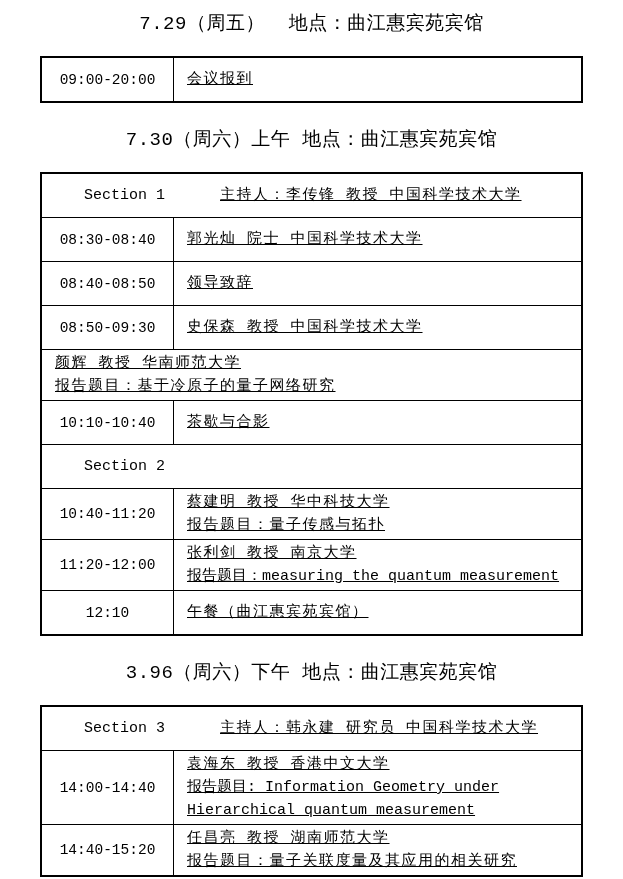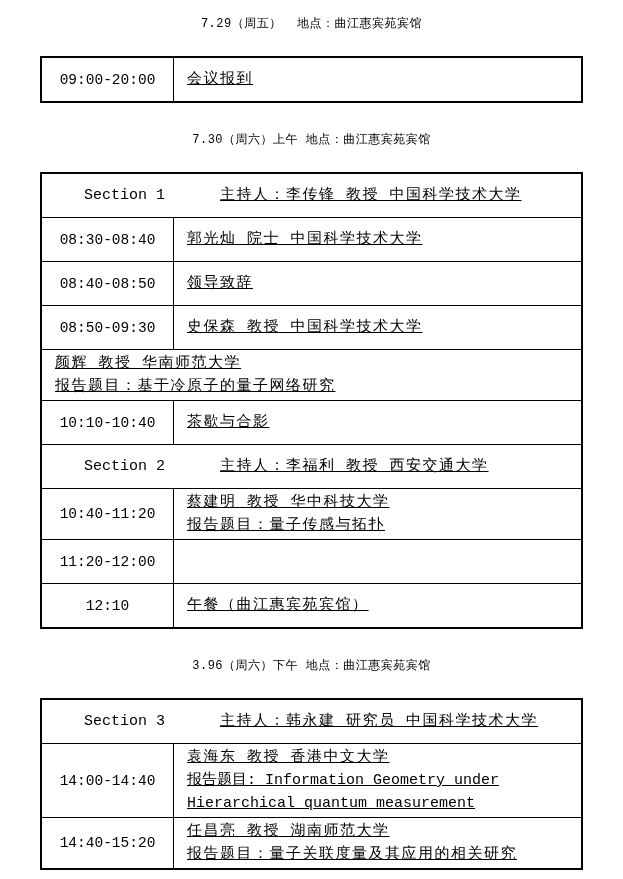--- a/index.html
+++ b/index.html
@@ -14,21 +14,21 @@
     color: #000000;
     font-family: "Liberation Mono", "DejaVu Sans Mono", monospace;
   }
   .page {
     padding-top: 12px;
     box-sizing: border-box;
     width: 623px;
   }
   .schedule-heading {
     text-align: center;
-    font-size: 12px;
+    font-size: 19px;
     line-height: 20px;
     margin: 27px 0 22px 0;
     white-space: pre;
     letter-spacing: 0.5px;
   }
   .section-block:first-child .schedule-heading {
     margin-top: 2px;
   }
   .sched-table {
     width: 543px;
@@ -131,33 +131,34 @@
           </div>
         </div>
         <div class="s-row">
           <div class="cell-time">10:10-10:40</div>
           <div class="cell-content">
             <div class="line cjk">茶歇与合影</div>
           </div>
         </div>
         <div class="s-row section">
           <div class="cell-time">Section 2</div>
-          <div class="cell-content">
-            <div class="line cjk">主持人：李福利 教授 西安交通大学</div>
-          </div>
         </div>
         <div class="s-row">
           <div class="cell-time">10:40-11:20</div>
           <div class="cell-content">
             <div class="line cjk">蔡建明 教授 华中科技大学</div>
             <div class="line cjk">报告题目：量子传感与拓扑</div>
           </div>
         </div>
         <div class="s-row">
           <div class="cell-time">11:20-12:00</div>
+          <div class="cell-content">
+            <div class="line cjk">张利剑 教授 南京大学</div>
+            <div class="line">报告题目：measuring the quantum measurement</div>
+          </div>
         </div>
         <div class="s-row">
           <div class="cell-time">12:10</div>
           <div class="cell-content">
             <div class="line cjk">午餐（曲江惠宾苑宾馆）</div>
           </div>
         </div>
       </div>
     </div>
     <div class="section-block">

